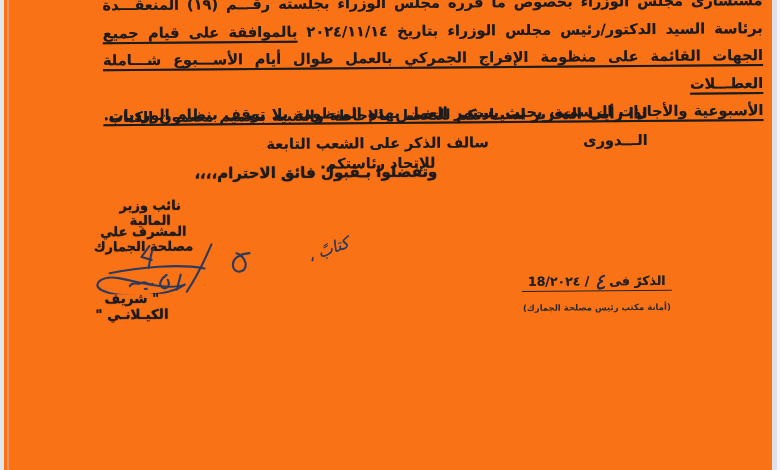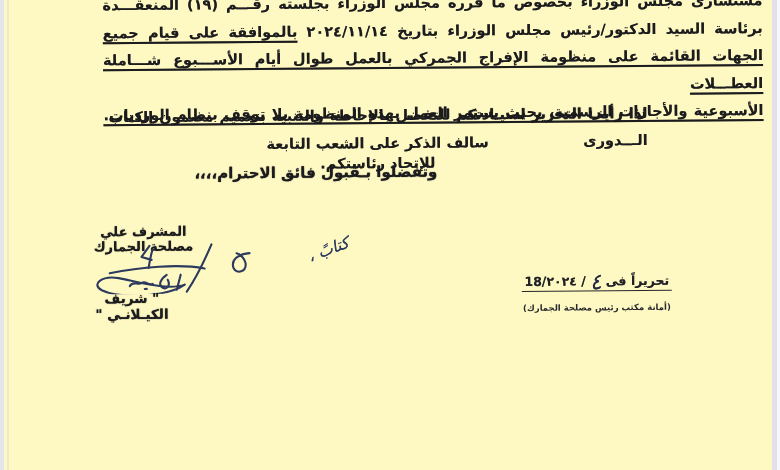--- a/index.html
+++ b/index.html
@@ -1,18 +1,18 @@
 <!DOCTYPE html>
 <html lang="ar" dir="rtl"><head>
 <meta charset="utf-8">
 <style>
   html,body{margin:0;padding:0;}
   #stage{
     position:relative;width:780px;height:470px;overflow:hidden;
-    background:#fef9c3;font-family:"DejaVu Sans",sans-serif;
+    background:#f97316;font-family:"DejaVu Sans",sans-serif;
   }
   .edge{position:absolute;top:0;height:100%;}
   #edge-left-strip{left:0;width:4px;background:#e4e4ed;}
   #edge-left-line{left:7px;width:2px;background:rgba(205,205,220,0.35);}
   #edge-right-band{right:3px;width:5px;background:#e1e1e9;}
   #edge-right-white{right:0;width:3px;background:#f7f7fa;}
 
   #content{position:absolute;left:0;top:0;width:780px;height:470px;
     transform:rotate(-0.45deg);transform-origin:390px 60px;color:#1c1c1e;}
   .printed{font-weight:700;text-shadow:0 0 0.35px rgba(25,25,28,0.55);}
@@ -88,20 +88,21 @@
       <div class="jline uline">الجهات القائمة على منظومة الإفراج الجمركي بالعمل طوال أيام الأســـبوع شـــاملة العطـــلات</div>
       <div class="jline uline">الأسبوعية والأجازات الرسمية، بحيث يستمر العمل بهذه المنظومة بلا توقف بنظام الورديات.</div>
     </div>
 
     <div id="para-line1" class="printed"><span class="lead">لذا رأينـا التحرير لسيـادتكم</span><span> للتفضل بالإحاطة والتنبيه بتعميم مضمون الكتاب الـــدورى</span></div>
 
     <div id="para-line2" class="printed">سالف الذكر على الشعب التابعة للإتحاد رئاستكم.</div>
 
     <div id="closing-line">وتفضلوا بـقبول فائق الاحترام،،،،</div>
 
+    <div id="sig-title-1" class="sig-title">نائب وزير المالية</div>
     <div id="sig-title-2" class="sig-title">المشرف علي مصلحة الجمارك</div>
 
     <svg id="signature-svg" width="170" height="52" viewBox="0 0 170 52">
       <g fill="none" stroke="#2c3a5e" stroke-width="2.1" stroke-linecap="round" stroke-linejoin="round">
         <path d="M162,12 C150,13 143,19 146,27 C149,33 159,31 158,22 C157,17 153,13 149,12"></path>
         <path d="M124,3 C117,19 108,37 99,50"></path>
         <path d="M62,4 L54,15 L64,18 M65,8 C63,14 62,20 61,26"></path>
         <path d="M117,27 C92,22 52,25 22,31"></path>
         <path d="M93,33 L89,48"></path>
         <path d="M79,33 C73,37 70,43 75,46 C79,48 83,44 80,38"></path>
@@ -110,21 +111,21 @@
         <path d="M57,47 L59,47"></path>
       </g>
     </svg>
 
     <div id="sig-name">" شريف الكيـلانـي "</div>
 
     <div id="hand-note">كتابً ،</div>
 
     <div id="date-block">
       <div id="date-line">
-        <span>تحريراً فى</span>
+        <span>الذكرً فى</span>
         <span id="date-day">٤</span>
         <span>/ ٢٠٢٤/18</span>
       </div>
       <div id="office-note">(أمانة مكتب رئيس مصلحة الجمارك)</div>
     </div>
 
   </div>
 </div>
 
 </body></html>

